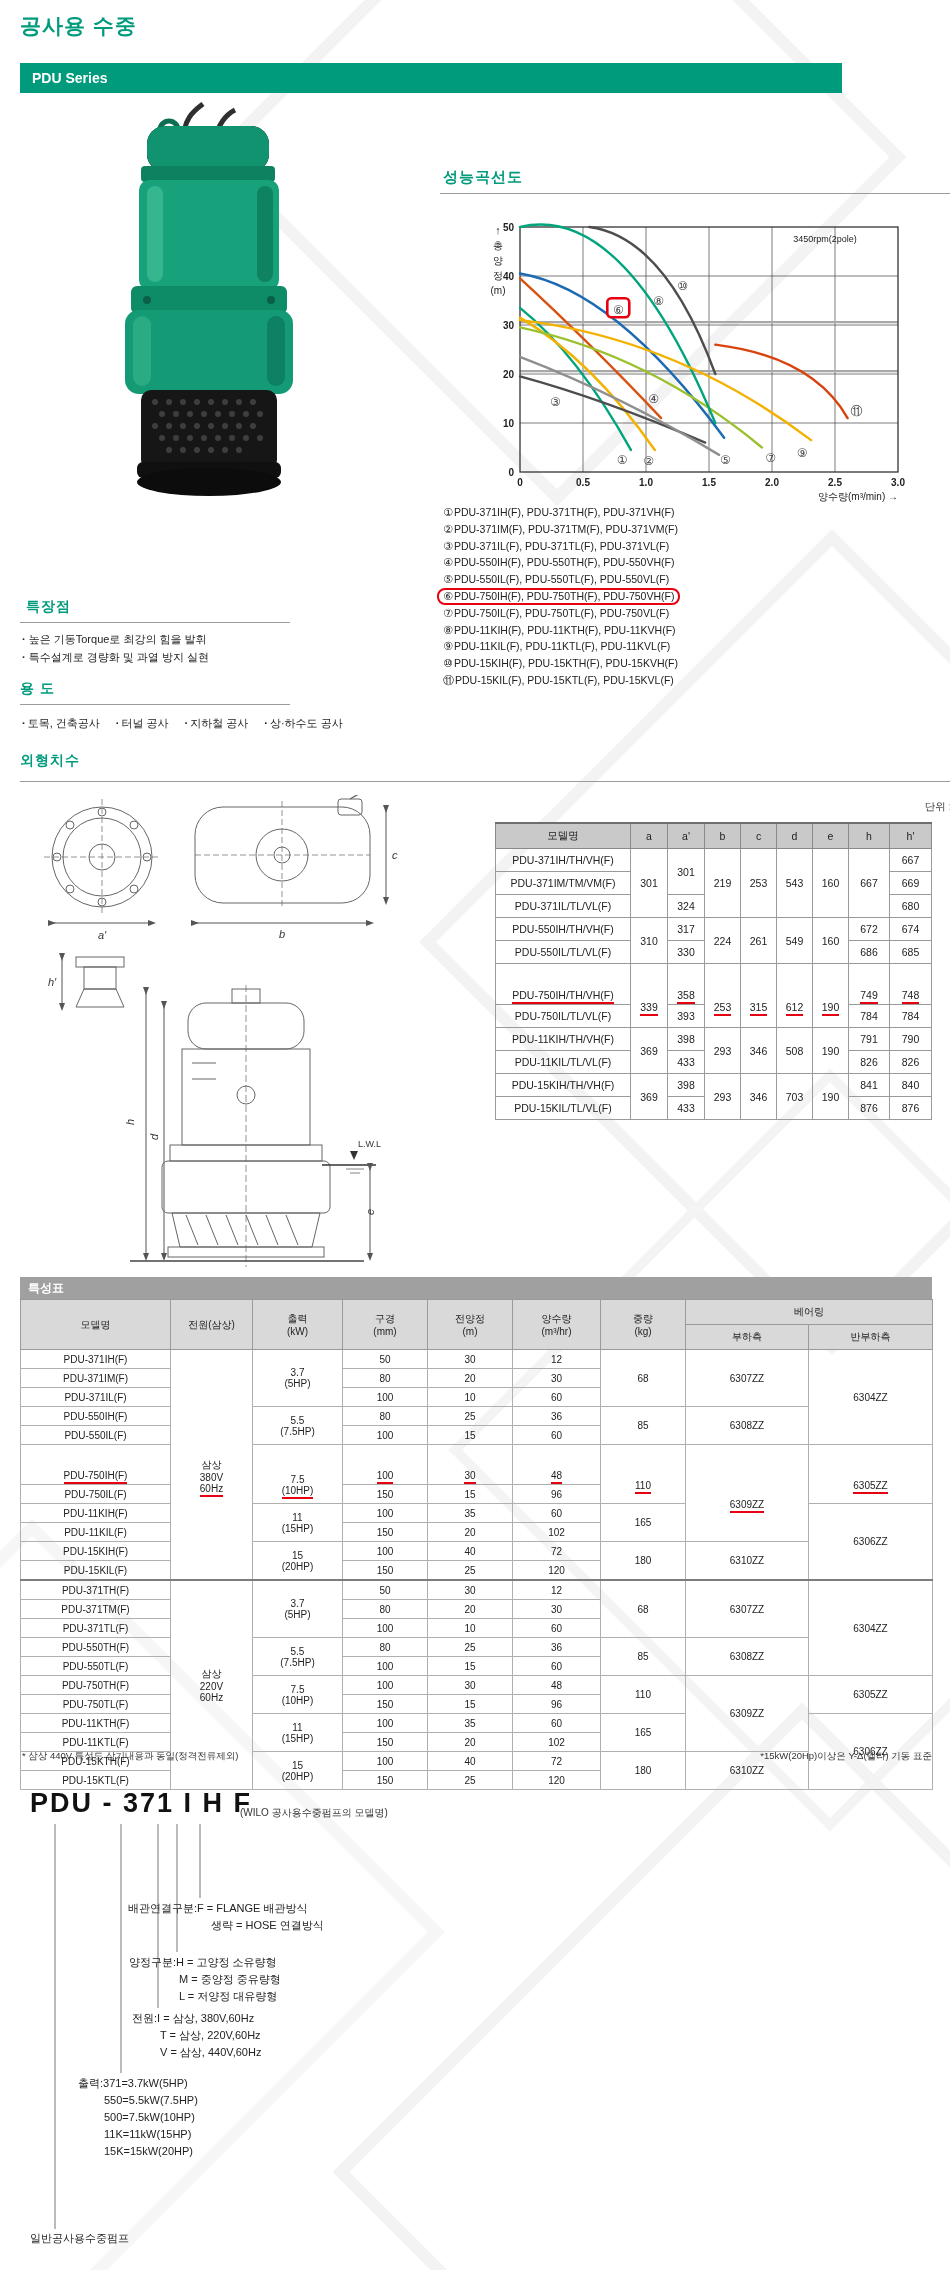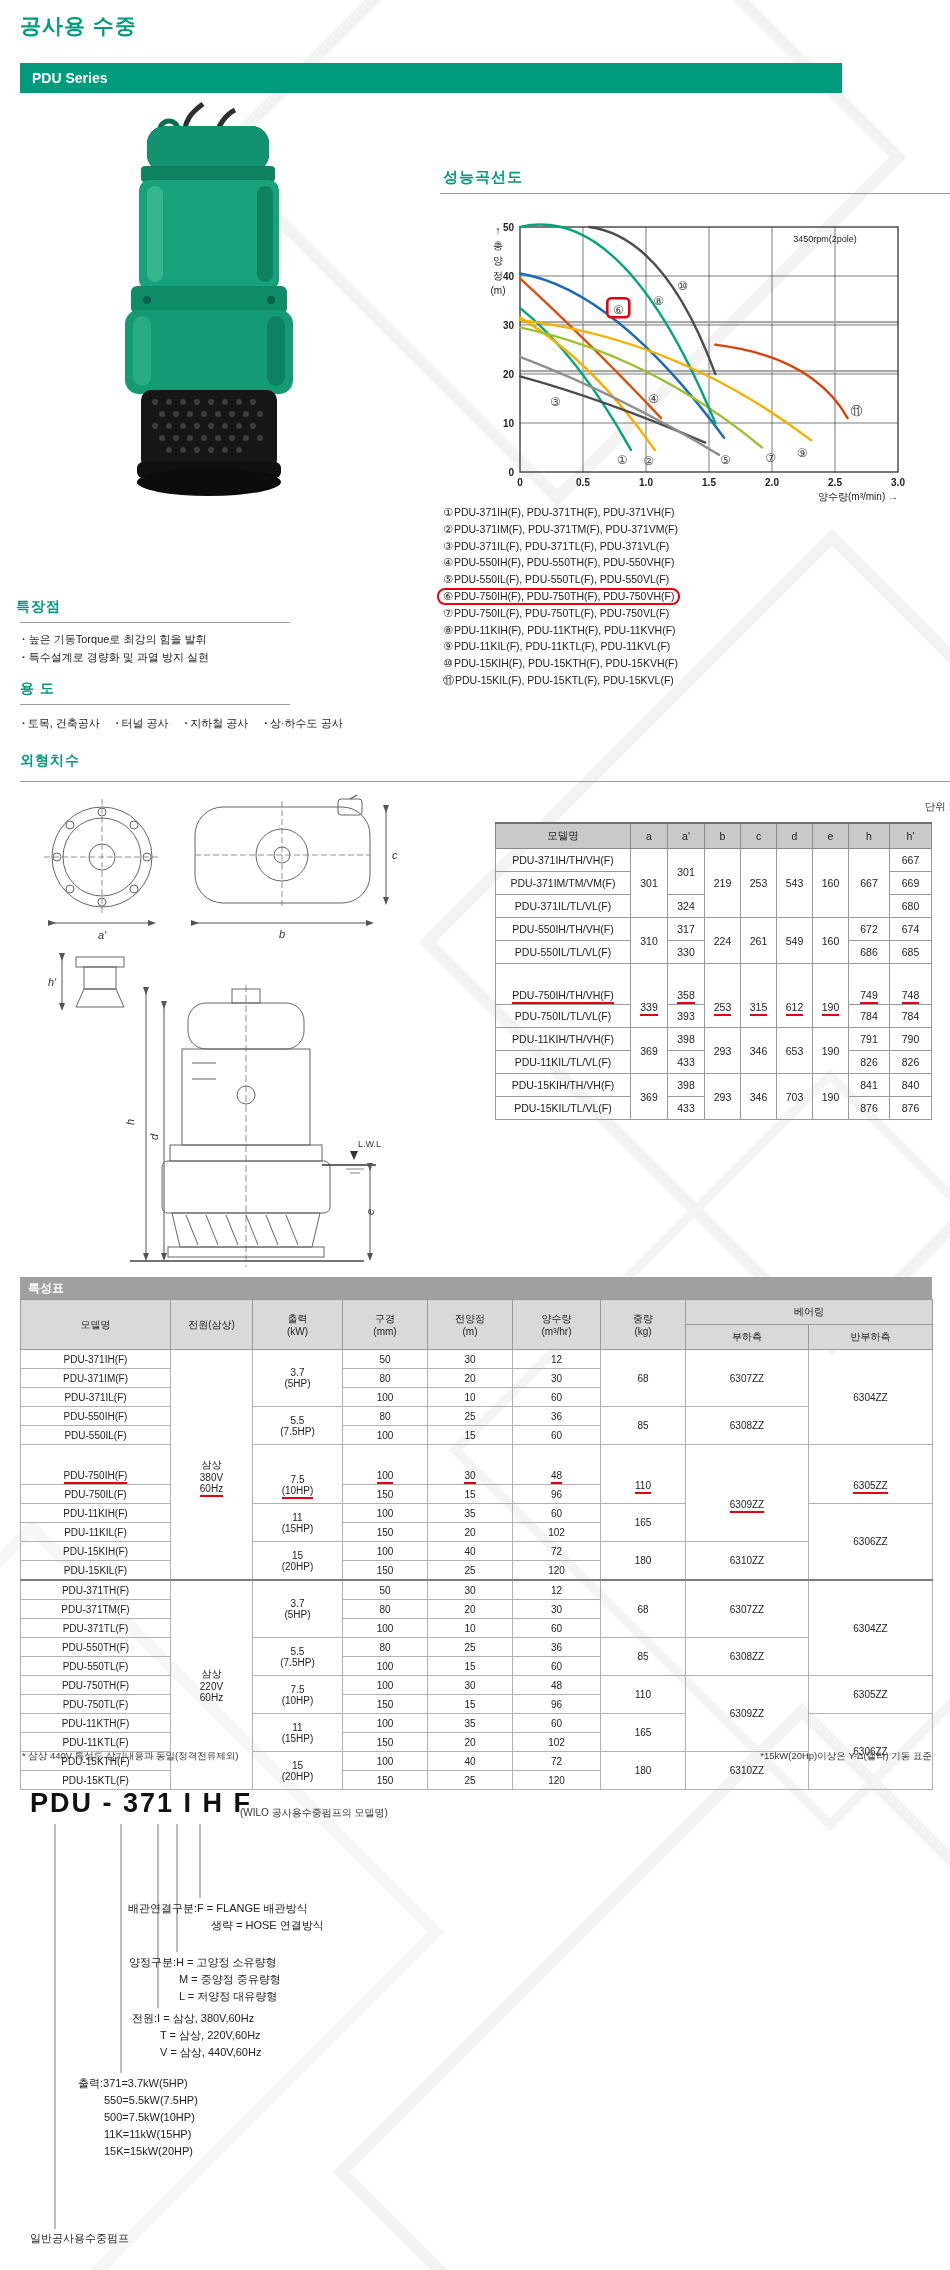--- a/index.html
+++ b/index.html
@@ -27,21 +27,21 @@
   
   #perf-head{left:443px;top:168px;font-size:15px;}
   #perf-rule{left:440px;top:193px;width:510px;}
   #legend{left:443px;top:504px;font-size:10.5px;color:#222;z-index:2;}
   #legend .li{height:16.8px;line-height:16.8px;white-space:nowrap;}
   #legend .lnum{margin-right:1px;font-size:11px;}
   #legend .boxed{display:inline-block;border:2px solid #e60012;border-radius:8px;
     padding:0 4px;margin-left:-6px;line-height:13px;}
 
   
-  #feat-head{left:16px;top:598px;}
+  #feat-head{left:26px;top:598px;}
   #feat-rule{left:20px;top:622px;width:270px;}
   #feat-list{left:22px;top:630px;font-size:11px;color:#222;}
   #feat-list div{height:18px;line-height:18px;}
   #feat-list div::before{content:"·";margin-right:3px;font-weight:bold;}
   #usage-head{left:20px;top:680px;text-align:right;}
   #usage-rule{left:20px;top:704px;width:270px;}
   #usage-list{left:22px;top:716px;font-size:11px;color:#222;display:flex;gap:16px;}
   #usage-list div::before{content:"·";margin-right:2px;font-weight:bold;}
 
   
@@ -409,21 +409,21 @@
           <td><span class="cv">393</span></td>
           <td><span class="cv">784</span></td>
           <td><span class="cv">784</span></td>
         </tr>
         <tr>
           <td><span class="cv">PDU-11KIH/TH/VH(F)</span></td>
           <td rowspan="2"><span class="cv">369</span></td>
           <td><span class="cv">398</span></td>
           <td rowspan="2"><span class="cv">293</span></td>
           <td rowspan="2"><span class="cv">346</span></td>
-          <td rowspan="2"><span class="cv">653</span></td>
+          <td rowspan="2"><span class="cv">508</span></td>
           <td rowspan="2"><span class="cv">190</span></td>
           <td><span class="cv">791</span></td>
           <td><span class="cv">790</span></td>
         </tr>
         <tr>
           <td><span class="cv">PDU-11KIL/TL/VL(F)</span></td>
           <td><span class="cv">433</span></td>
           <td><span class="cv">826</span></td>
           <td><span class="cv">826</span></td>
         </tr>

